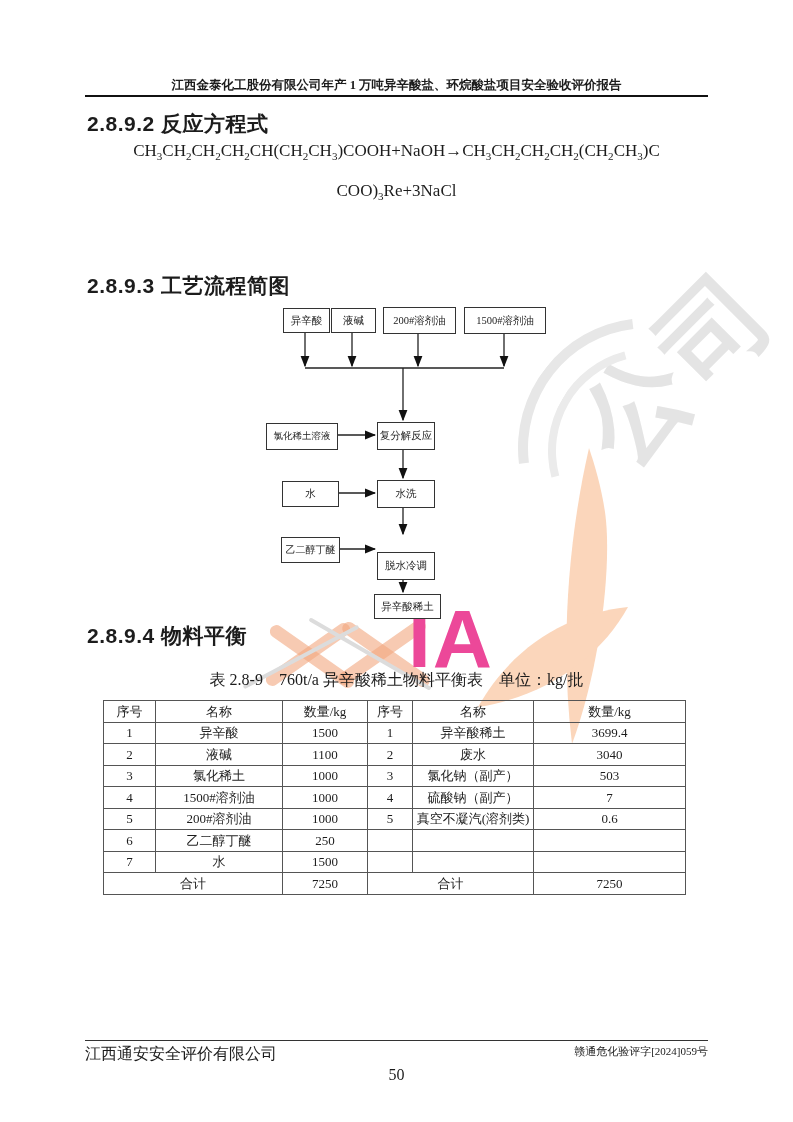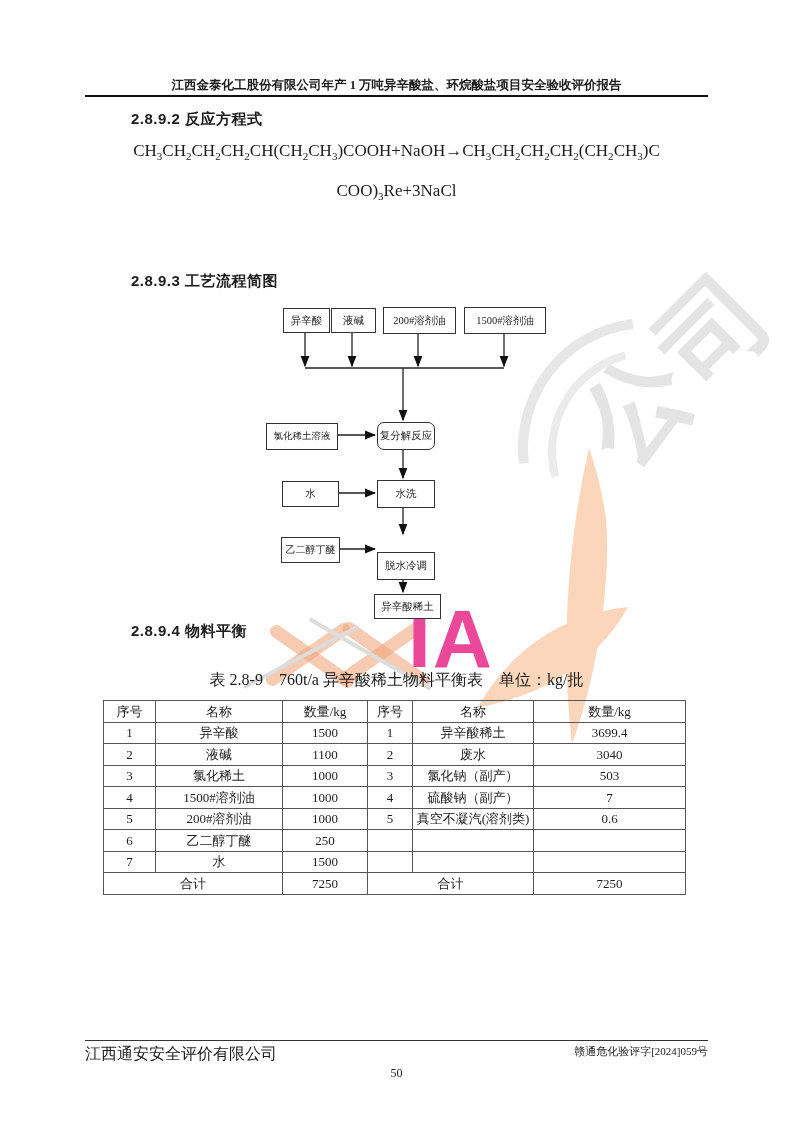--- a/index.html
+++ b/index.html
@@ -17,53 +17,53 @@
   .wm-logo-letters{left:408px;top:592px;font-family:"Liberation Sans",sans-serif;font-weight:bold;
           font-size:82px;color:#ec4899;letter-spacing:2px;}
   .wm-stroke{height:13px;border-radius:7px;background:#f2a77f;opacity:.6;}
   .wm-gline{height:4px;border-radius:2px;background:#dcdcdc;}
   
   .content{position:relative;z-index:1;}
   .header-title{position:absolute;top:77px;left:0;width:100%;text-align:center;
                 font-size:12.5px;font-weight:bold;}
   .header-rule{position:absolute;top:95px;left:85px;width:623px;height:2px;background:#111;}
   .h2{position:absolute;left:87px;font-family:"Liberation Sans",sans-serif;
-      font-weight:bold;font-size:15px;letter-spacing:.5px;margin-left:44px;}
+      font-weight:bold;font-size:21px;letter-spacing:.5px;}
   #h-s1{top:110px;} #h-s2{top:272px;} #h-s3{top:622px;}
   .equations{position:absolute;top:134px;left:85px;width:623px;text-align:center;
              font-size:17px;line-height:34.5px;}
   .equations sub{font-size:.65em;}
   
   .diagram{position:absolute;top:300px;left:0;width:793px;height:330px;}
   .dnode{position:absolute;border:1px solid #333;display:flex;align-items:center;justify-content:center;
          font-size:10.5px;background:#fff;white-space:nowrap;}
   #n-feed1{left:283px;top:8px;width:45px;height:23px;}
   #n-feed2{left:331px;top:8px;width:43px;height:23px;}
   #n-feed3{left:383px;top:7px;width:71px;height:25px;}
   #n-feed4{left:464px;top:7px;width:80px;height:25px;}
   #n-side1{left:266px;top:123px;width:70px;height:25px;font-size:9.5px;}
-  #n-proc1{left:377px;top:122px;width:56px;height:26px;border-radius:7px;}
+  #n-proc1{left:377px;top:122px;width:56px;height:26px;}
   #n-side2{left:282px;top:181px;width:55px;height:24px;}
   #n-proc2{left:377px;top:180px;width:56px;height:26px;}
   #n-side3{left:281px;top:237px;width:57px;height:24px;font-size:10px;}
   #n-proc3{left:377px;top:236px;width:56px;height:26px;margin-top:16px;}
   #n-product{left:374px;top:294px;width:65px;height:23px;}
   .dsvg{position:absolute;left:0;top:0;}
   
   .table-title{position:absolute;top:670px;left:85px;width:623px;text-align:center;font-size:16px;}
   .mtable{position:absolute;top:700px;left:103px;border-collapse:collapse;font-size:13px;}
   .mtable td,.mtable th{border:1px solid #555;text-align:center;padding:0;height:20.5px;
                         font-weight:normal;line-height:1;}
   .c1{width:52px;} .c2{width:127px;} .c3{width:85px;}
   .c4{width:45px;} .c5{width:121px;} .c6{width:152px;}
   
   .footer-rule{position:absolute;top:1040px;left:85px;width:623px;height:1px;background:#333;}
   .footer-left{position:absolute;top:1044px;left:85px;font-size:16px;}
   .footer-right{position:absolute;top:1044px;right:85px;font-size:11px;}
-  .page-number{position:absolute;top:1066px;left:0;width:100%;text-align:center;font-size:12px;}
+  .page-number{position:absolute;top:1066px;left:0;width:100%;text-align:center;font-size:16px;}
 </style>
 </head>
 <body>
 
 <div class="page">
 
   <div class="wm wm-seal">公司</div>
   <div class="wm wm-arc"></div>
   <div class="wm wm-arc2"></div>
 

